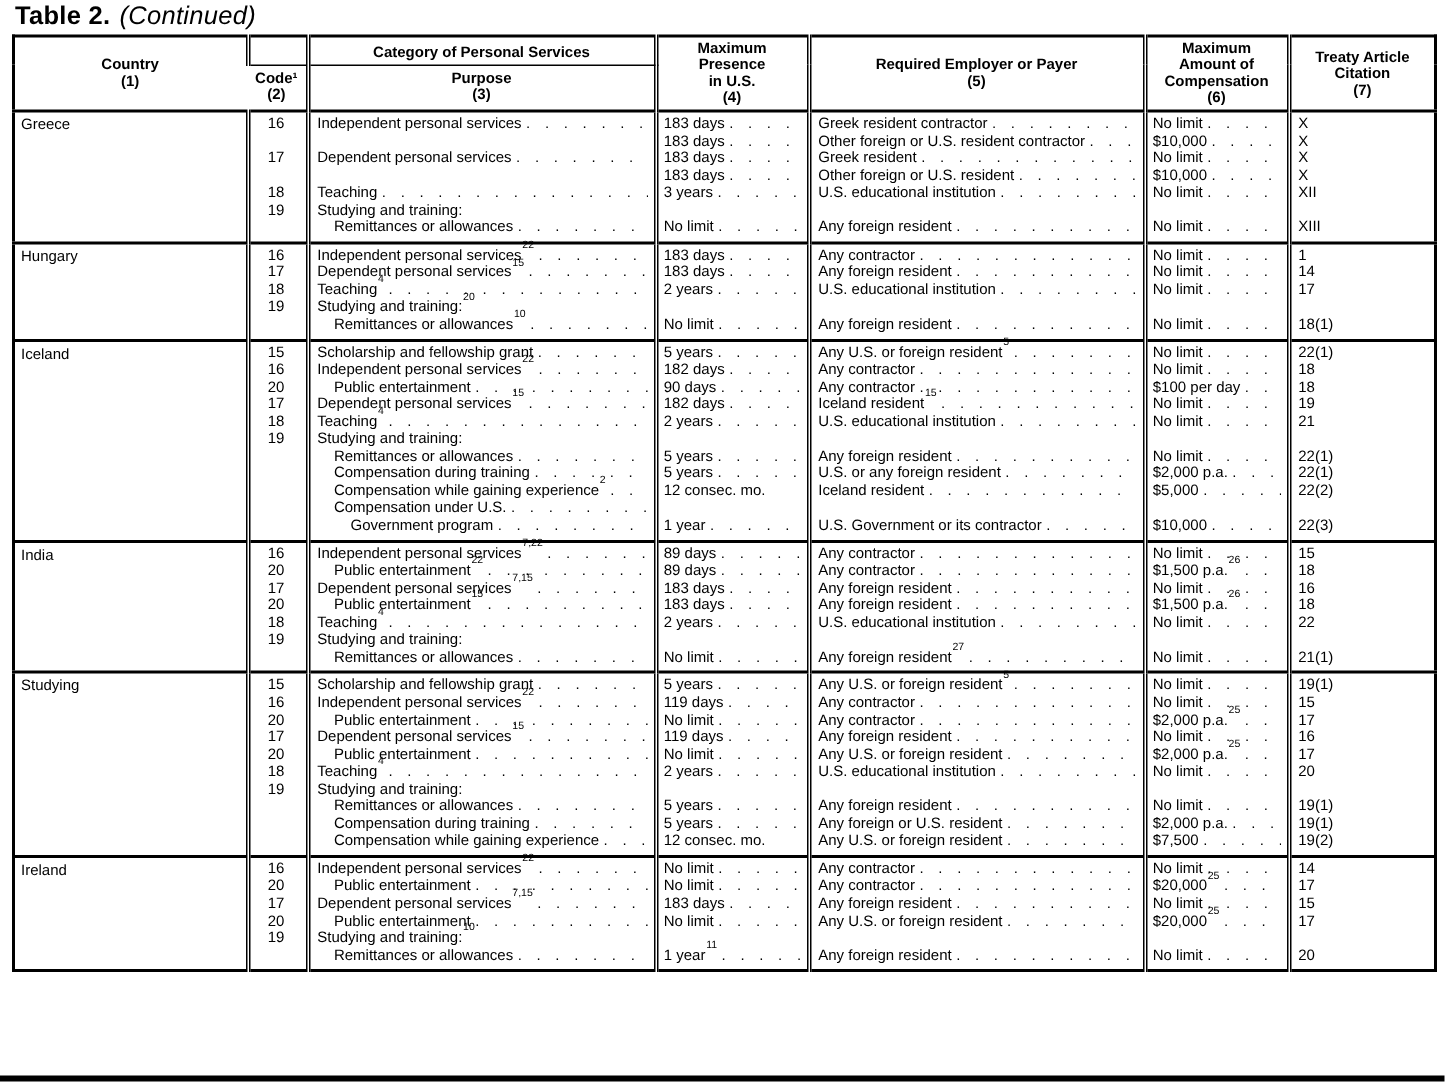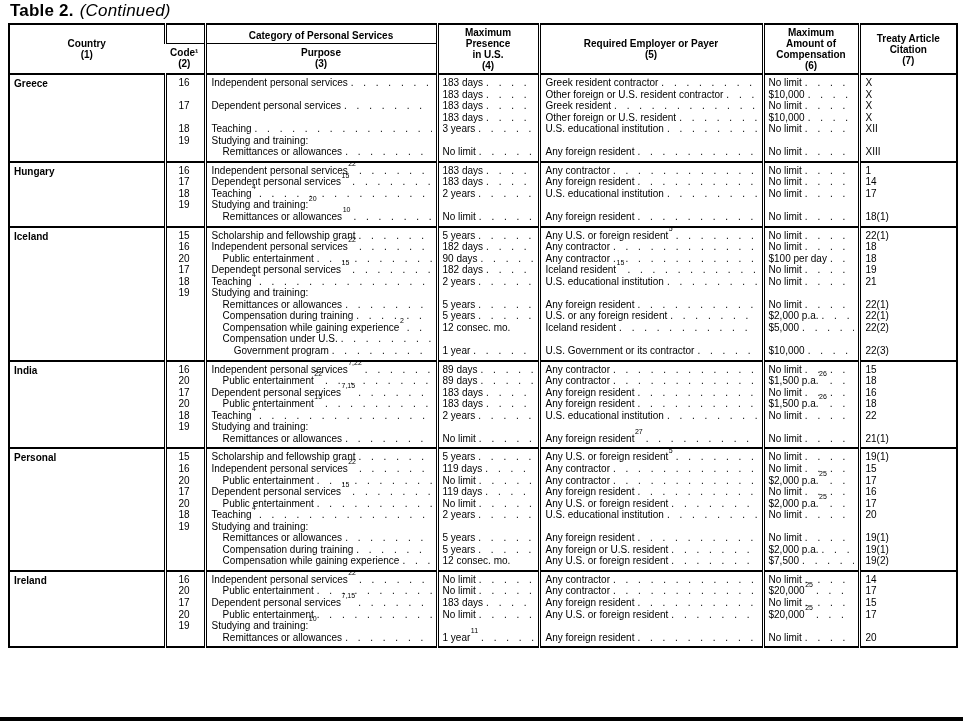--- a/index.html
+++ b/index.html
@@ -10,21 +10,21 @@
   .title .t-cont{font-style:italic;margin-left:6px;}
   table{border-collapse:collapse;table-layout:fixed;width:948px;margin-left:8px;border:2px solid #000;}
   col.c-country{width:156px;} col.c-code{width:40px;} col.c-purpose{width:232px;}
   col.c-presence{width:102px;} col.c-employer{width:224px;} col.c-comp{width:96px;} col.c-cite{width:98px;}
   th,td{border-left:3px double #000;padding:0;vertical-align:top;}
   th:first-child,td:first-child{border-left:none;}
   thead th{font-weight:bold;font-size:10px;line-height:11px;text-align:center;vertical-align:middle;white-space:pre-line;border-bottom:2px solid #000;padding:2px 1px;}
   thead .cat{border-bottom:1.5px solid #000;padding:4px 0 1px 0;}
   thead .cat-spacer{border-bottom:1.5px solid #000;}
   tbody td{border-top:2px solid #000;padding:2px 2px 3px 0;}
-  .country-name{font-weight:bold;font-size:10px;line-height:11.5px;padding:1px 0 0 4px;white-space:pre;}
+  .country-name{font-weight:normal;font-size:10px;line-height:11.5px;padding:1px 0 0 4px;white-space:pre;}
   .ln{display:flex;align-items:baseline;min-height:11.55px;line-height:11.55px;font-size:10px;white-space:pre;}
   .ln .txt{white-space:pre;}
   .ln .leader{flex:1 1 auto;overflow:hidden;white-space:nowrap;letter-spacing:3.5px;margin:0 2px 0 3px;}
   td.code .ln{justify-content:center;}
   td.purpose .ln{padding-left:5px;align-items:flex-end;}
   td.presence .ln{padding-left:4px;}
   td.employer .ln{padding-left:5px;}
   td.comp .ln{padding-left:4px;}
   td.cite .ln{padding-left:5px;}
   sup{font-size:7px;line-height:0;position:relative;top:-3.5px;margin-left:0.5px;}
@@ -319,21 +319,21 @@
             <div class="ln"><span class="txt">18</span></div>
             <div class="ln"><span class="txt">16</span></div>
             <div class="ln"><span class="txt">18</span></div>
             <div class="ln"><span class="txt">22</span></div>
             <div class="ln"><span class="txt"></span></div>
             <div class="ln"><span class="txt">21(1)</span></div>
           </td>
         </tr>
         <tr>
           <td class="countrycol">
-            <div class="country-name">Personal</div>
+            <div class="country-name">Studying</div>
           </td>
           <td class="code">
             <div class="ln"><span class="txt">15</span></div>
             <div class="ln"><span class="txt">16</span></div>
             <div class="ln"><span class="txt">20</span></div>
             <div class="ln"><span class="txt">17</span></div>
             <div class="ln"><span class="txt">20</span></div>
             <div class="ln"><span class="txt">18</span></div>
             <div class="ln"><span class="txt">19</span></div>
             <div class="ln"><span class="txt"></span></div>

